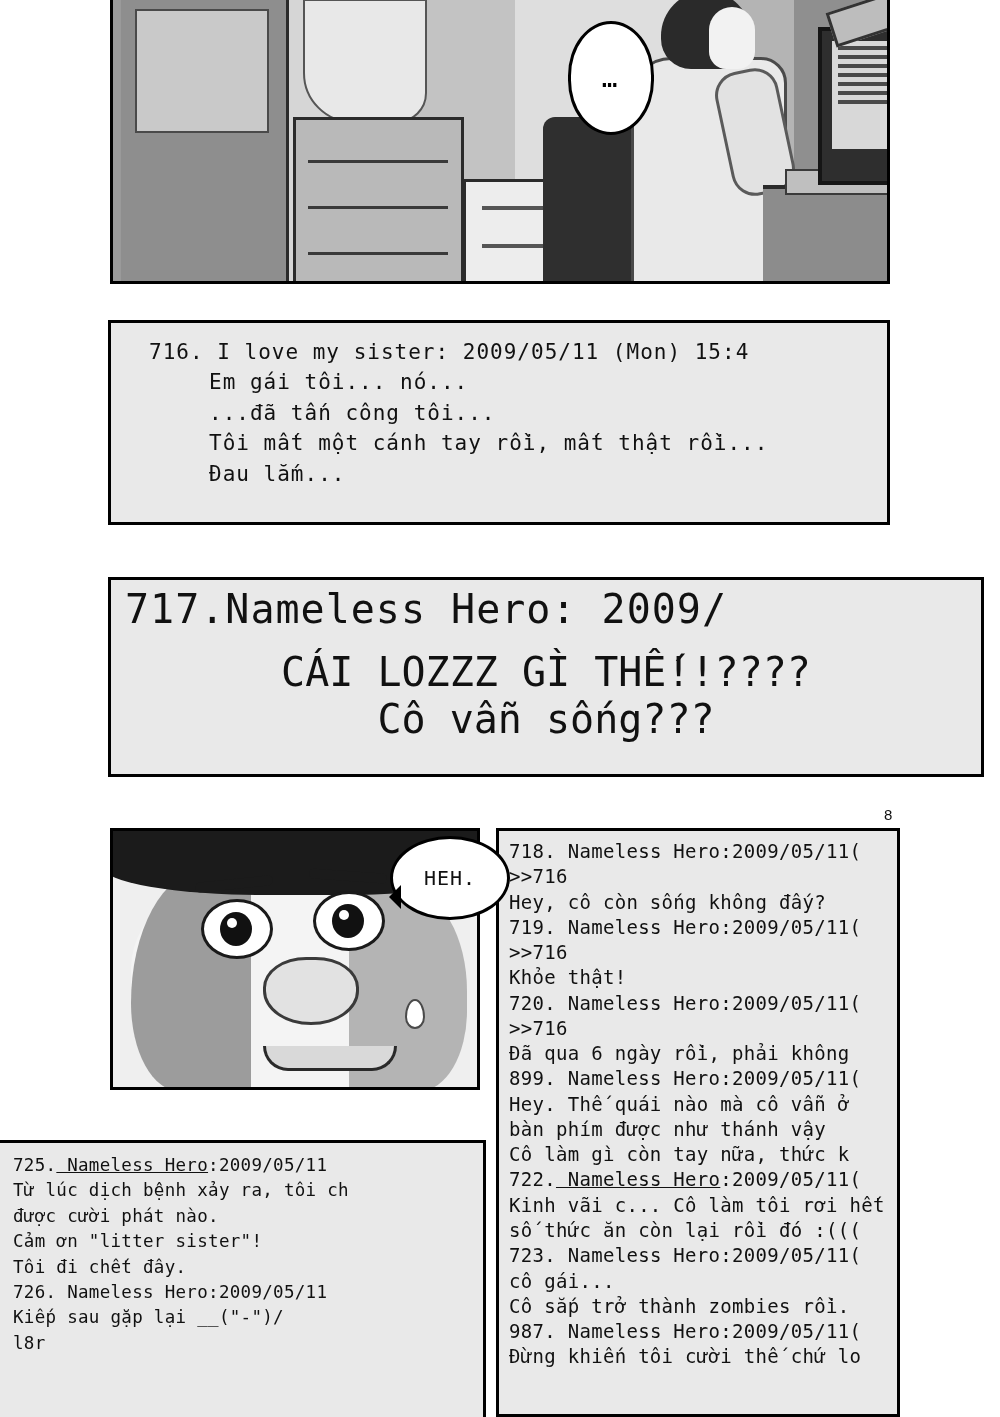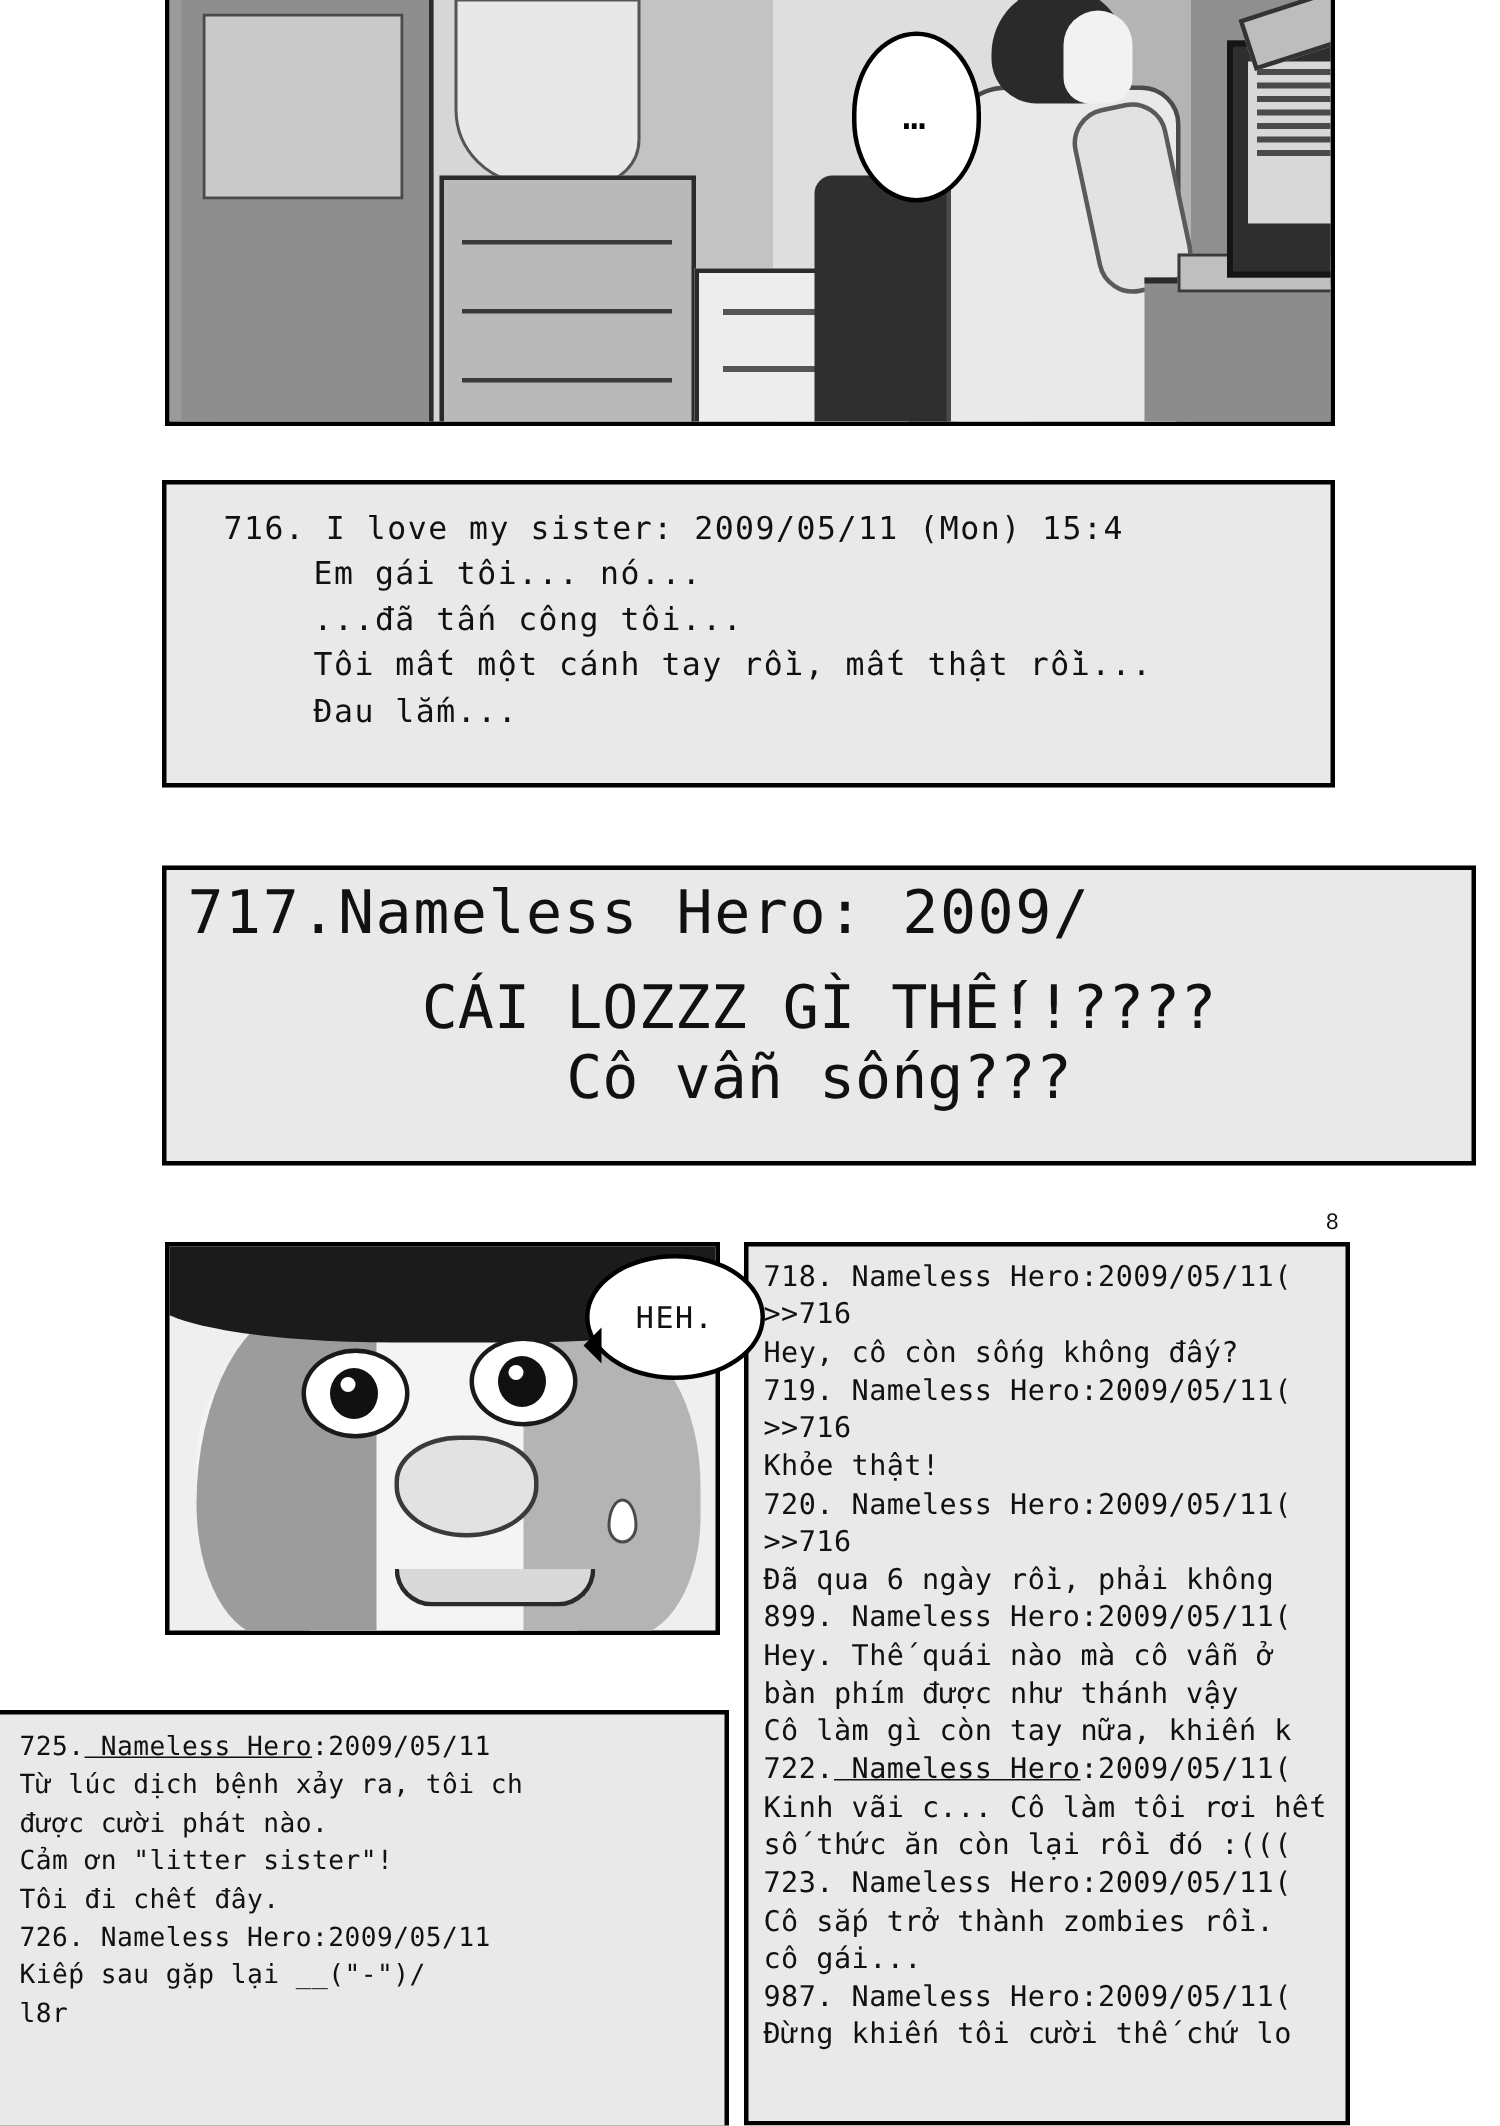--- a/index.html
+++ b/index.html
@@ -211,31 +211,31 @@
         </div>
         <div>
           <div class="nowrap"><span>720.</span><span> Nameless Hero</span><span>:</span><span>2009/05/11(</span></div>
           <div class="nowrap">&gt;&gt;716</div>
           <div class="nowrap">   Đã qua 6 ngày rồi, phải không</div>
         </div>
         <div>
           <div class="nowrap"><span>899.</span><span> Nameless Hero</span><span>:</span><span>2009/05/11(</span></div>
           <div class="nowrap">  Hey. Thế quái nào mà cô vẫn ở</div>
           <div class="nowrap">  bàn phím được như thánh vậy</div>
-          <div class="nowrap">  Cô làm gì còn tay nữa, khiến k</div>
+          <div class="nowrap">  Cô làm gì còn tay nữa, thức k</div>
         </div>
         <div>
           <div class="nowrap"><span>722.</span><span class="u"> Nameless Hero</span><span>:</span><span>2009/05/11(</span></div>
           <div class="nowrap">  Kinh vãi c... Cô làm tôi rơi hết</div>
           <div class="nowrap">  số thức ăn còn lại rồi đó :(((</div>
         </div>
         <div>
           <div class="nowrap"><span>723.</span><span> Nameless Hero</span><span>:</span><span>2009/05/11(</span></div>
+          <div class="nowrap">  cô gái...</div>
           <div class="nowrap">  Cô sắp trở thành zombies rồi.</div>
-          <div class="nowrap">  cô gái...</div>
         </div>
         <div>
           <div class="nowrap"><span>987.</span><span> Nameless Hero</span><span>:</span><span>2009/05/11(</span></div>
           <div class="nowrap">  Đừng khiến tôi cười thế chứ lo</div>
         </div>
       </div>
   </div>
 
   <div class="panel" id="panel-bottomleft">
     <div class="inner" id="thread-bottomleft-body">

